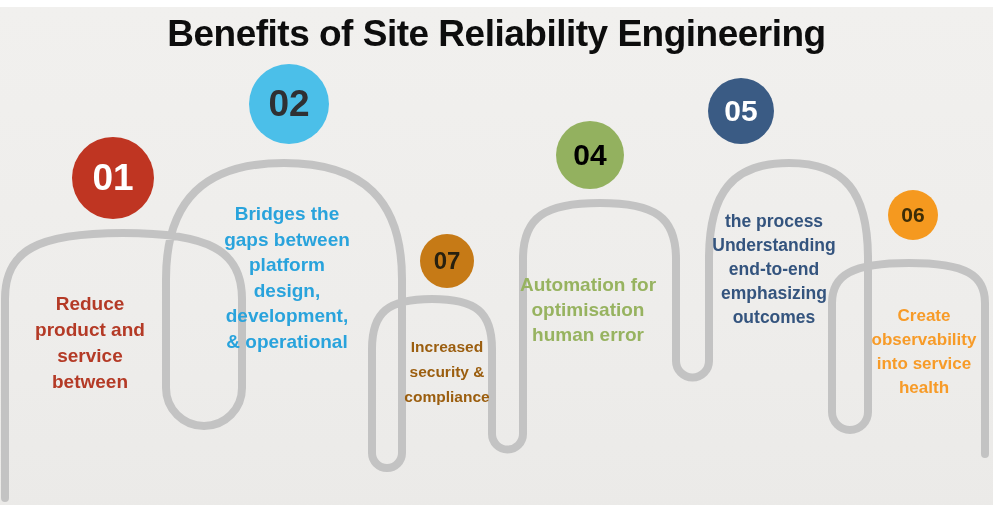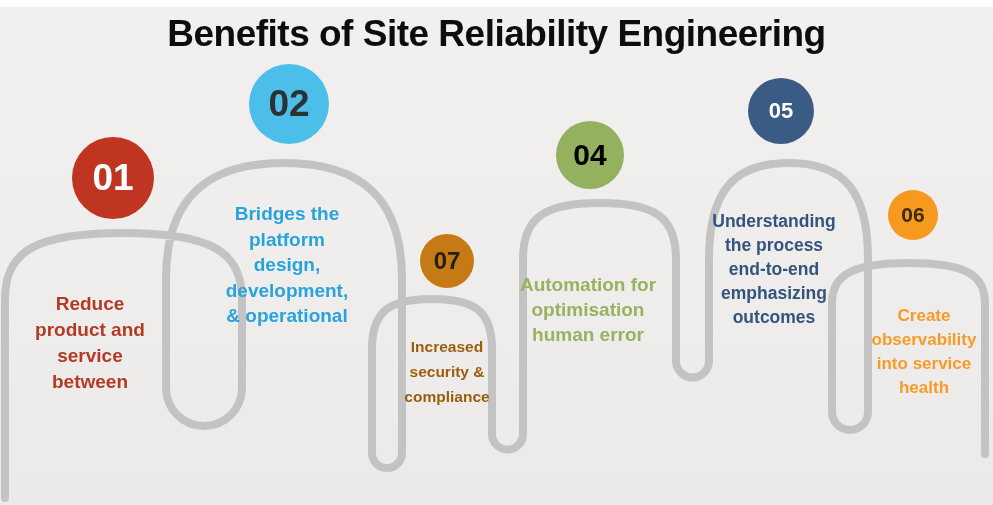--- a/index.html
+++ b/index.html
@@ -23,21 +23,21 @@
   .circle{
     position:absolute;
     border-radius:50%;
     display:flex;align-items:center;justify-content:center;
     font-weight:700;
   }
   .c1{left:72px;top:130px;width:82px;height:82px;font-size:37px;text-align:right;}
   .c2{left:249px;top:57px;width:80px;height:80px;font-size:37px;}
   .c3{left:420px;top:227px;width:54px;height:54px;font-size:24px;}
   .c4{left:556px;top:114px;width:68px;height:68px;font-size:30px;}
-  .c5{left:748px;top:71px;width:66px;height:66px;font-size:22px;}
+  .c5{left:708px;top:71px;width:66px;height:66px;font-size:30px;}
   .c6{left:888px;top:183px;width:50px;height:50px;font-size:21px;}
   .cap{
     position:absolute;
     text-align:center;
     font-weight:700;
   }
   .cap1{left:8px;  top:284px;width:164px;font-size:19px;line-height:26px;}
   .cap2{left:195px;top:194px;width:184px;font-size:19px;line-height:25.5px;}
   .cap3{left:380px;top:327px;width:134px;font-size:15.5px;line-height:25px;}
   .cap4{left:492px;top:265px;width:192px;font-size:19px;line-height:25px;}
@@ -104,38 +104,39 @@
   </div>
 
   <div class="cap cap1" style="color: rgb(180, 58, 38);">
       <div>Reduce</div>
       <div>product and</div>
       <div>service</div>
       <div>between</div>
     </div>
   <div class="cap cap2" style="color: rgb(41, 163, 220);">
       <div>Bridges the</div>
+      <div>gaps between</div>
       <div>platform</div>
       <div>design,</div>
       <div>development,</div>
       <div>&amp; operational</div>
     </div>
   <div class="cap cap3" style="color: rgb(155, 94, 15);">
       <div>Increased</div>
       <div>security &amp;</div>
       <div>compliance</div>
     </div>
   <div class="cap cap4" style="color: rgb(151, 179, 96);">
       <div>Automation for</div>
       <div>optimisation</div>
       <div>human error</div>
     </div>
   <div class="cap cap5" style="color: rgb(52, 84, 126);">
+      <div>the process</div>
       <div>Understanding</div>
-      <div>the process</div>
       <div>end-to-end</div>
       <div>emphasizing</div>
       <div>outcomes</div>
     </div>
   <div class="cap cap6" style="color: rgb(247, 155, 40);">
       <div>Create</div>
       <div>observability</div>
       <div>into service</div>
       <div>health</div>
     </div>

